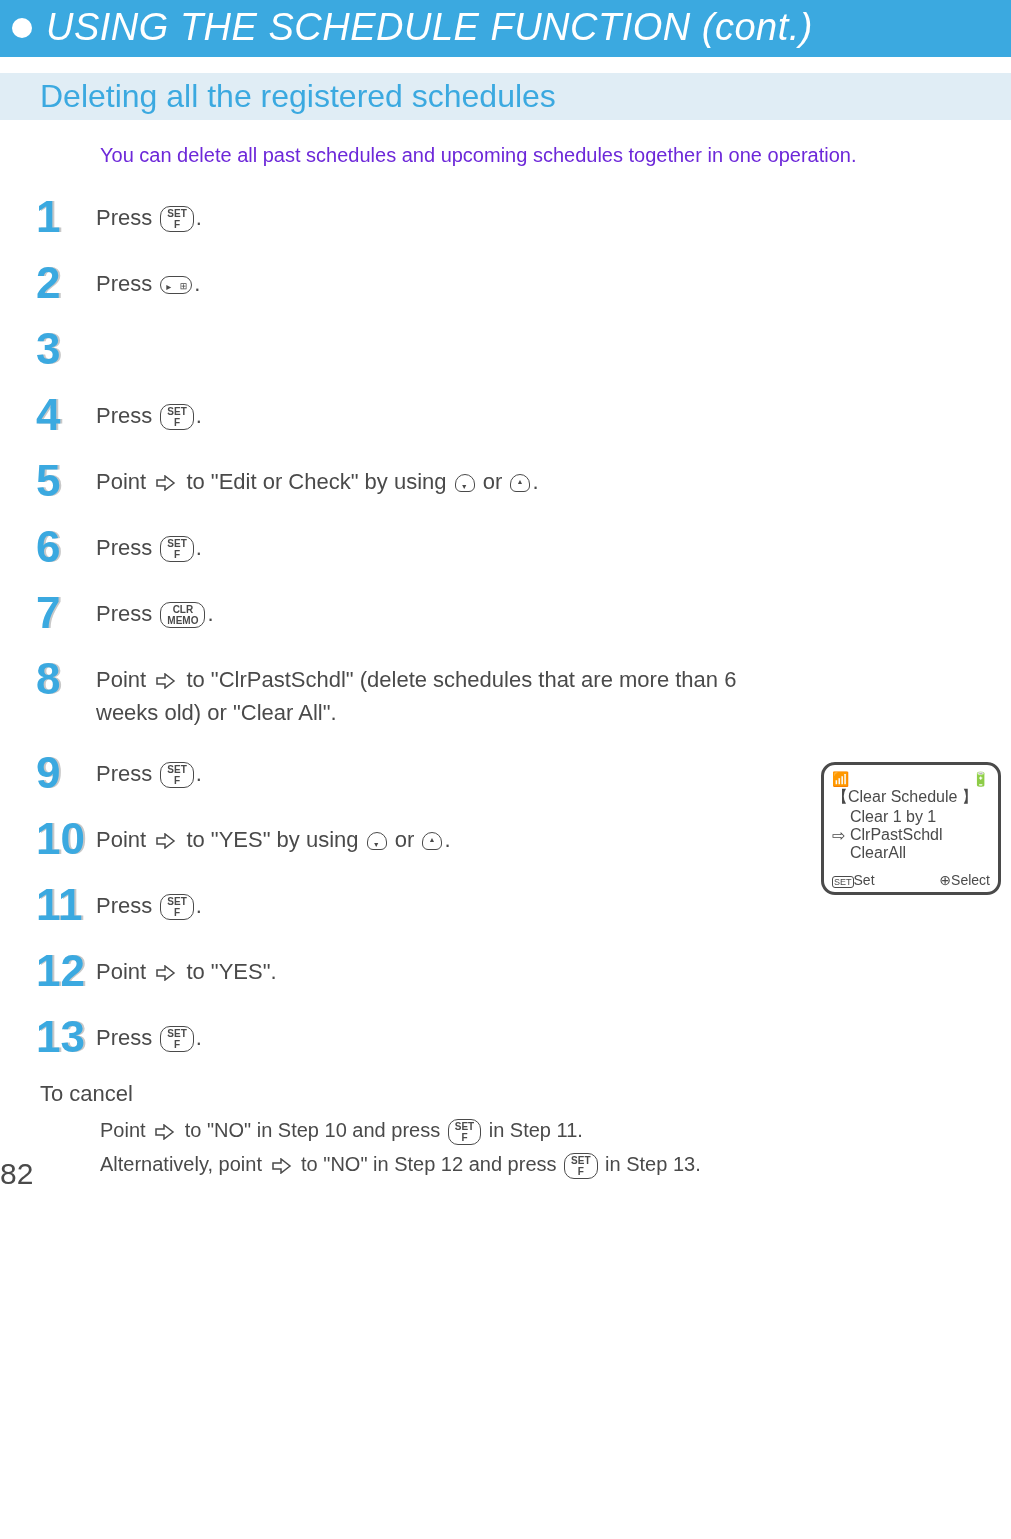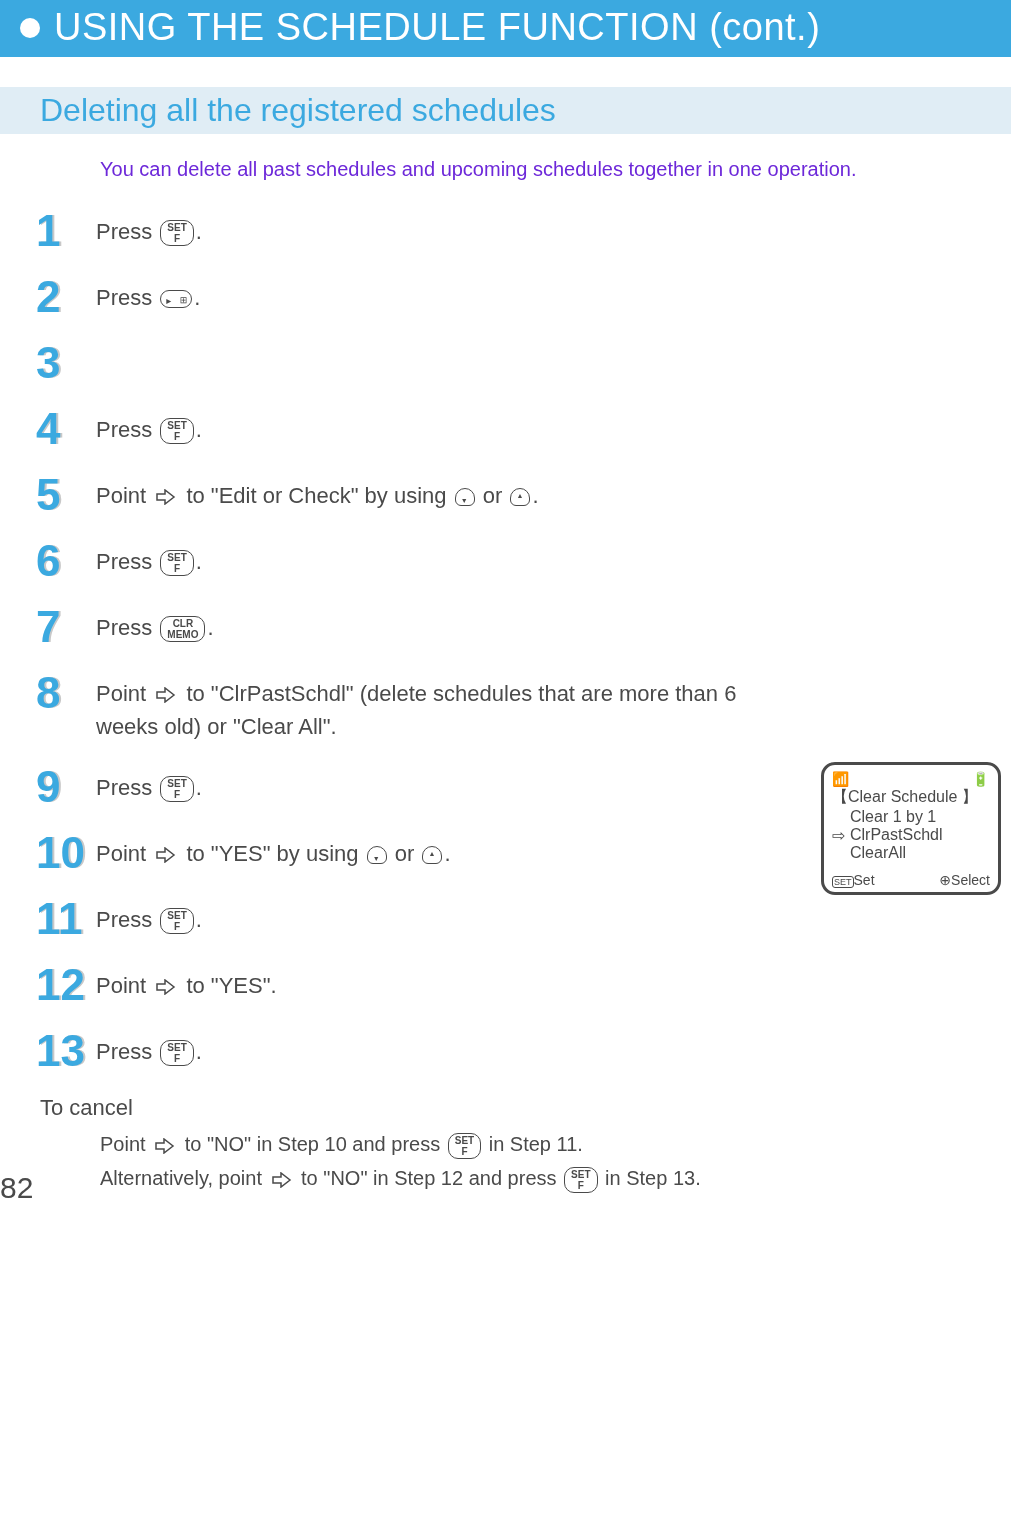--- a/index.html
+++ b/index.html
@@ -8,36 +8,37 @@
     background: #ffffff;
     color: #4a4a4a;
     width: 1011px;
     padding: 0 0 30px 0;
     position: relative;
   }
   .header-bar {
     background: #3ba9e0;
     color: #ffffff;
     font-size: 38px;
-    padding: 6px 12px 8px 20px;
+    padding: 6px 12px 8px 12px;
     font-weight: normal;
     letter-spacing: 0.5px;
+    font-style: italic;
   }
   .header-dot {
     display: inline-block;
     width: 20px;
     height: 20px;
     background: #ffffff;
     border-radius: 50%;
     vertical-align: middle;
     margin-right: 14px;
     margin-top: -4px;
   }
   .section-title-wrap {
-    margin-top: 30px;
+    margin-top: 16px;
     background: #e0edf5;
     padding: 5px 12px 5px 40px;
   }
   .section-title {
     color: #3ba9e0;
     font-size: 32px;
     font-weight: normal;
   }
   .intro {
     margin: 24px 0 28px 100px;

